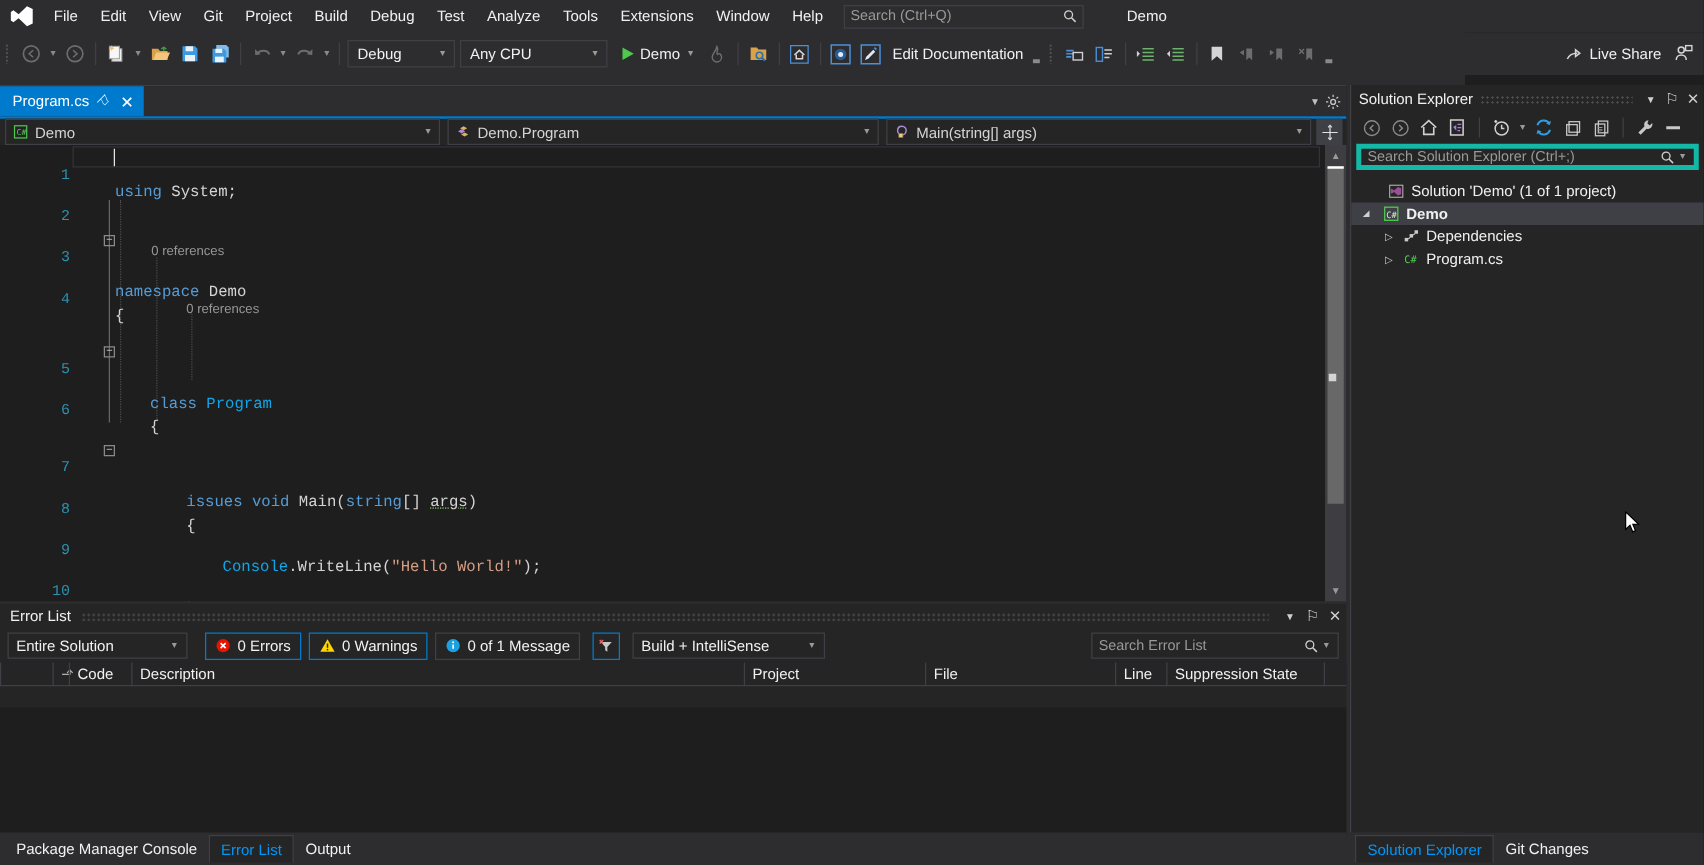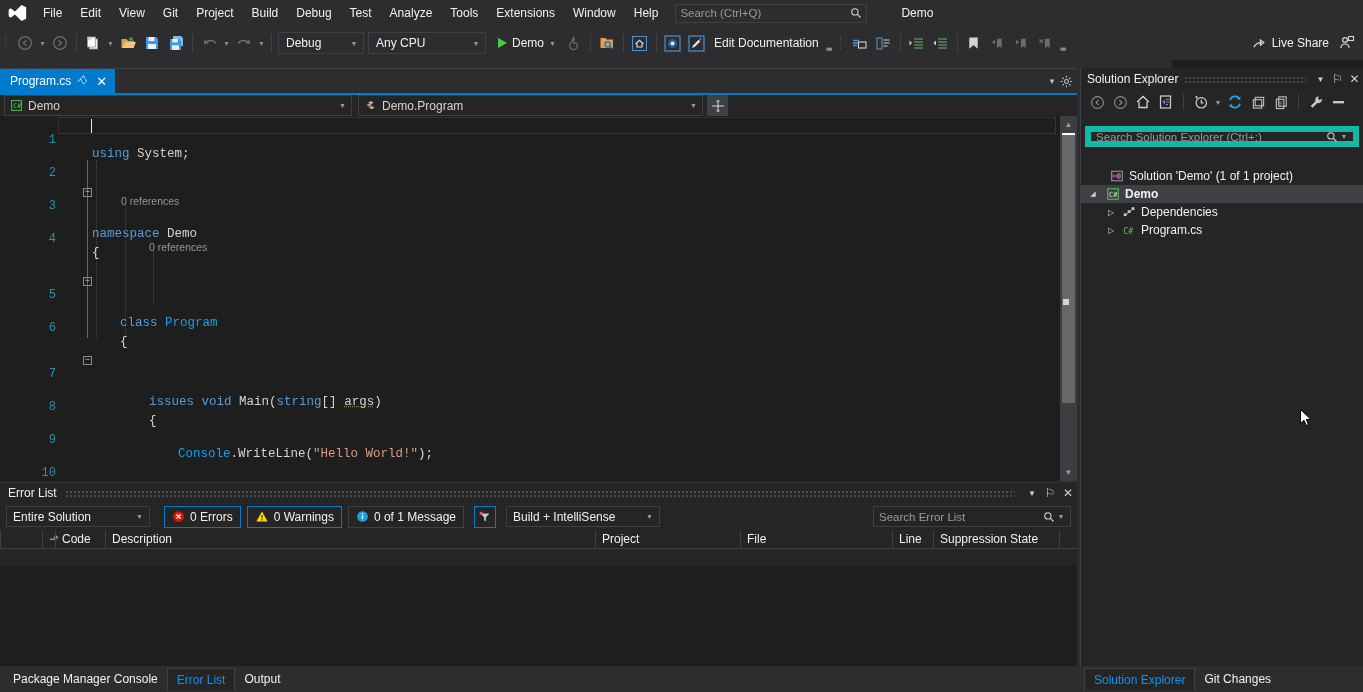--- a/index.html
+++ b/index.html
@@ -157,23 +157,23 @@
 
   
   .sepanel { position:absolute; left:1080px; top:68px; width:283px; height:598px; background:#252526; border-left:1px solid #3f3f46; }
   .sehdr { height:22px; display:flex; align-items:center; padding-left:6px; font-size:12px; color:#f1f1f1; }
   .sehdr .dots { flex:1; height:7px; margin:0 6px;
      background-image: radial-gradient(#4a4a4a 38%, transparent 40%); background-size:4px 4px; }
   .sehdr .hb { width:17px; text-align:center; color:#d0d0d0; font-size:12px; }
   .setoolbar { height:24px; display:flex; align-items:center; gap:1px; padding-left:5px; }
   .setb { width:22px; height:22px; display:flex; align-items:center; justify-content:center; }
   .sesep { width:1px; height:16px; background:#3f3f46; margin:0 5px; }
-  .sesearch { margin:12px 4px 0 4px; height:21px; border:6px solid #14b8a6; background:#252526; display:flex; align-items:center; padding:0 3px 0 5px; }
+  .sesearch { margin:1px 4px 0 4px; height:21px; border:4px solid #14b8a6; background:#252526; display:flex; align-items:center; padding:0 3px 0 5px; }
   .sesearch .ph { flex:1; color:#999; font-size:11.5px; }
-  .setree { margin-top:20px; font-size:12px; }
+  .setree { margin-top:8px; font-size:12px; }
   .tnode { height:18px; display:flex; align-items:center; gap:5px; padding-left:4px; }
   .tnode.selected { background:#3f3f46; }
   .twist { width:12px; text-align:center; color:#d0d0d0; font-size:8px; }
   .se-bottomtabs { position:absolute; left:1080px; top:666px; width:283px; height:26px; background:#2d2d30; display:flex; align-items:center; padding-left:4px; }
 
   .cursor-arrow { position:absolute; left:1300px; top:409px; width:12px; height:19px; pointer-events:none; }
 </style>
 </head>
 <body>
 
@@ -434,20 +434,28 @@
       </div>
       <div class="navcombo" style="width:345px;margin-left:6px">
         <svg width="13" height="13" viewBox="0 0 16 16">
           <path d="M5 4.5 8.5 2.5 12 4.5 8.5 6.5z" fill="#d6b36b"></path>
           <path d="M3 7.5 6.5 5.5 10 7.5 6.5 9.5z" fill="#b08ad6"></path>
           <path d="M6 10.5 9.5 8.5 13 10.5 9.5 12.5z" fill="#d6b36b"></path>
         </svg>
         <span class="nv">Demo.Program</span>
         <span class="na">▼</span>
       </div>
+      <div class="navcombo" style="width:340px;margin-left:6px">
+        <svg width="13" height="13" viewBox="0 0 16 16">
+          <path d="M8 2.5c2.6 0 4.2 2 4.2 4.2S10.6 11 8 11 3.8 9 3.8 6.7 5.4 2.5 8 2.5z" fill="none" stroke="#b08ad6" stroke-width="1.4"></path>
+          <rect x="5" y="9.5" width="4" height="4" fill="#e8cf8a" stroke="#8a7436" stroke-width=".7"></rect>
+        </svg>
+        <span class="nv">Main(string[] args)</span>
+        <span class="na">▼</span>
+      </div>
       <div class="split-btn" style="margin-left:4px">
         <svg width="14" height="14" viewBox="0 0 16 16">
           <path d="M1 8h14M8 1.5v13" stroke="#e0e0e0" stroke-width="1.1"></path>
           <path d="M6.3 3.3 8 1.5l1.7 1.8M6.3 12.7 8 14.5l1.7-1.8" fill="none" stroke="#e0e0e0" stroke-width="1.1"></path>
         </svg>
       </div>
     </div>
 
     <div class="code-area">
 

